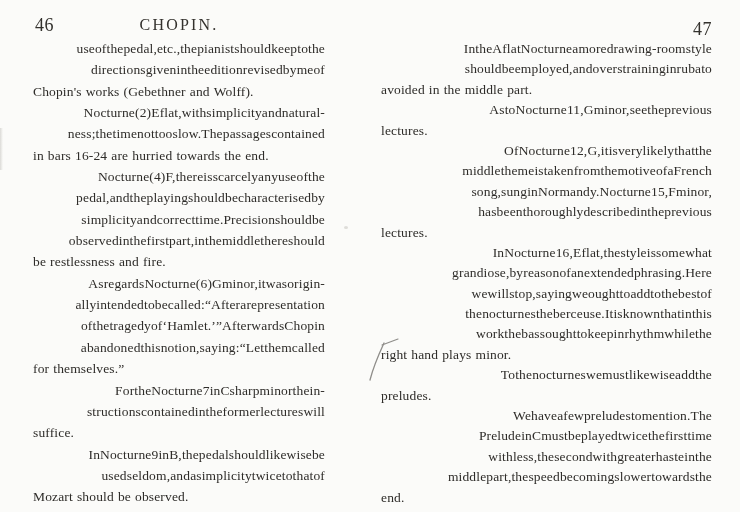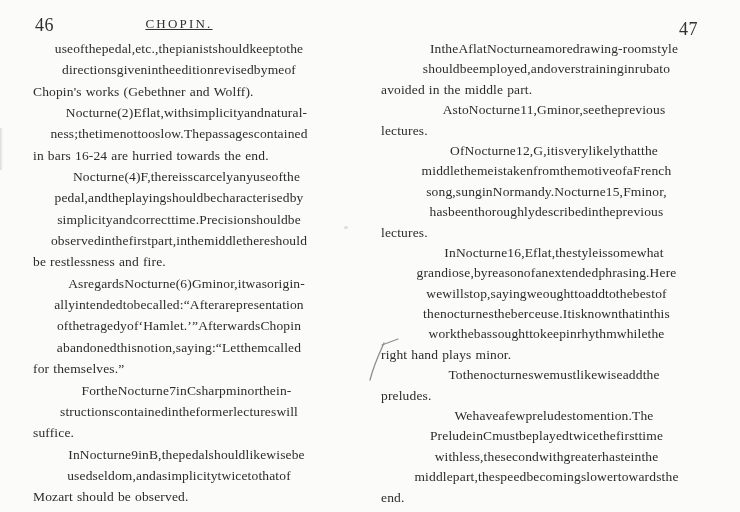--- a/index.html
+++ b/index.html
@@ -16,50 +16,49 @@
     color: #2e2c29;
   }
   .page-header {
     position: absolute;
     height: 16px;
   }
   .page-header .running {
     display: block;
     width: 100%;
     text-align: center;
-    font-size: 13px;
+    font-size: 16px;
     letter-spacing: 2.2px;
     word-spacing: 3px;
     color: #33312d;
-    text-decoration: underline;
   }
   .page-header .pagenum {
     position: absolute;
     top: -1px;
     font-size: 18px;
     letter-spacing: 0.5px;
     color: #33312d;
   }
   #left-header { left: 33px; top: 16px; width: 292px; }
   #left-header .pagenum { left: 2px; }
   #right-header { left: 381px; top: 20px; width: 331px; }
-  #right-header .pagenum { right: 14px; }
+  #right-header .pagenum { right: 0; }
 
   .page-body {
     position: absolute;
     top: 41px;
   }
   #left-body  { left: 33px;  width: 292px; }
   #right-body { left: 381px; width: 331px; }
 
   .paragraph { margin: 0; }
 
   .line {
     display: flex;
-    justify-content: center;
+    justify-content: flex-end;
     align-items: baseline;
     font-size: 13.5px;
     letter-spacing: 0.15px;
     white-space: nowrap;
     overflow: visible;
   }
   #left-body .line  { height: 21.35px; }
   #right-body .line { height: 20.40px; }
   .line.indent { padding-left: 15px; }
   .line.last {

